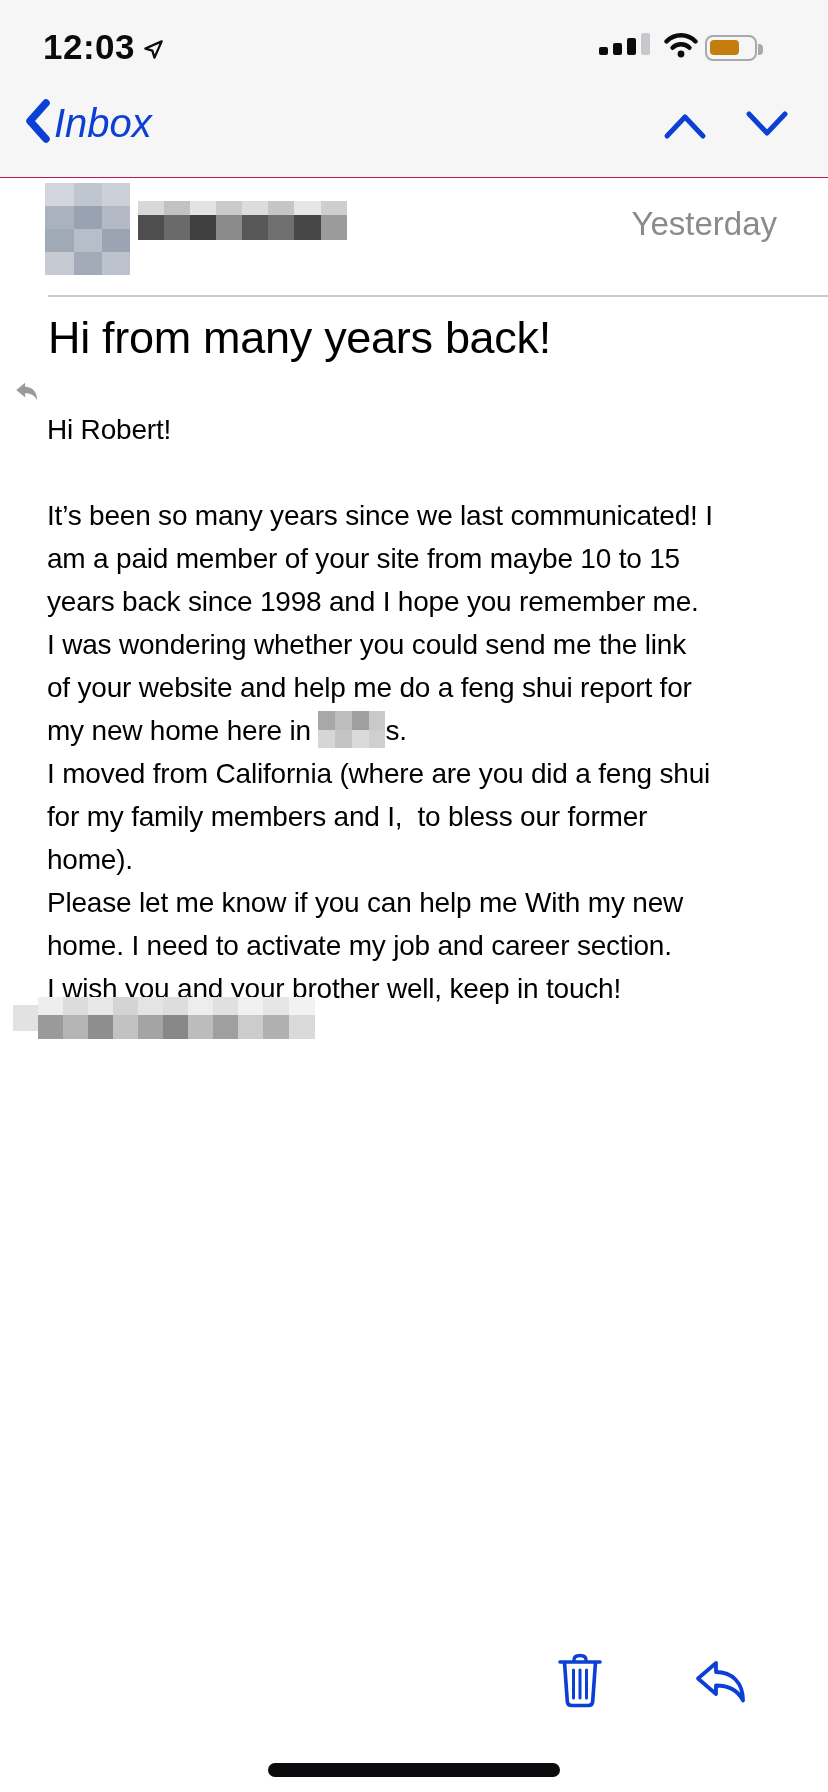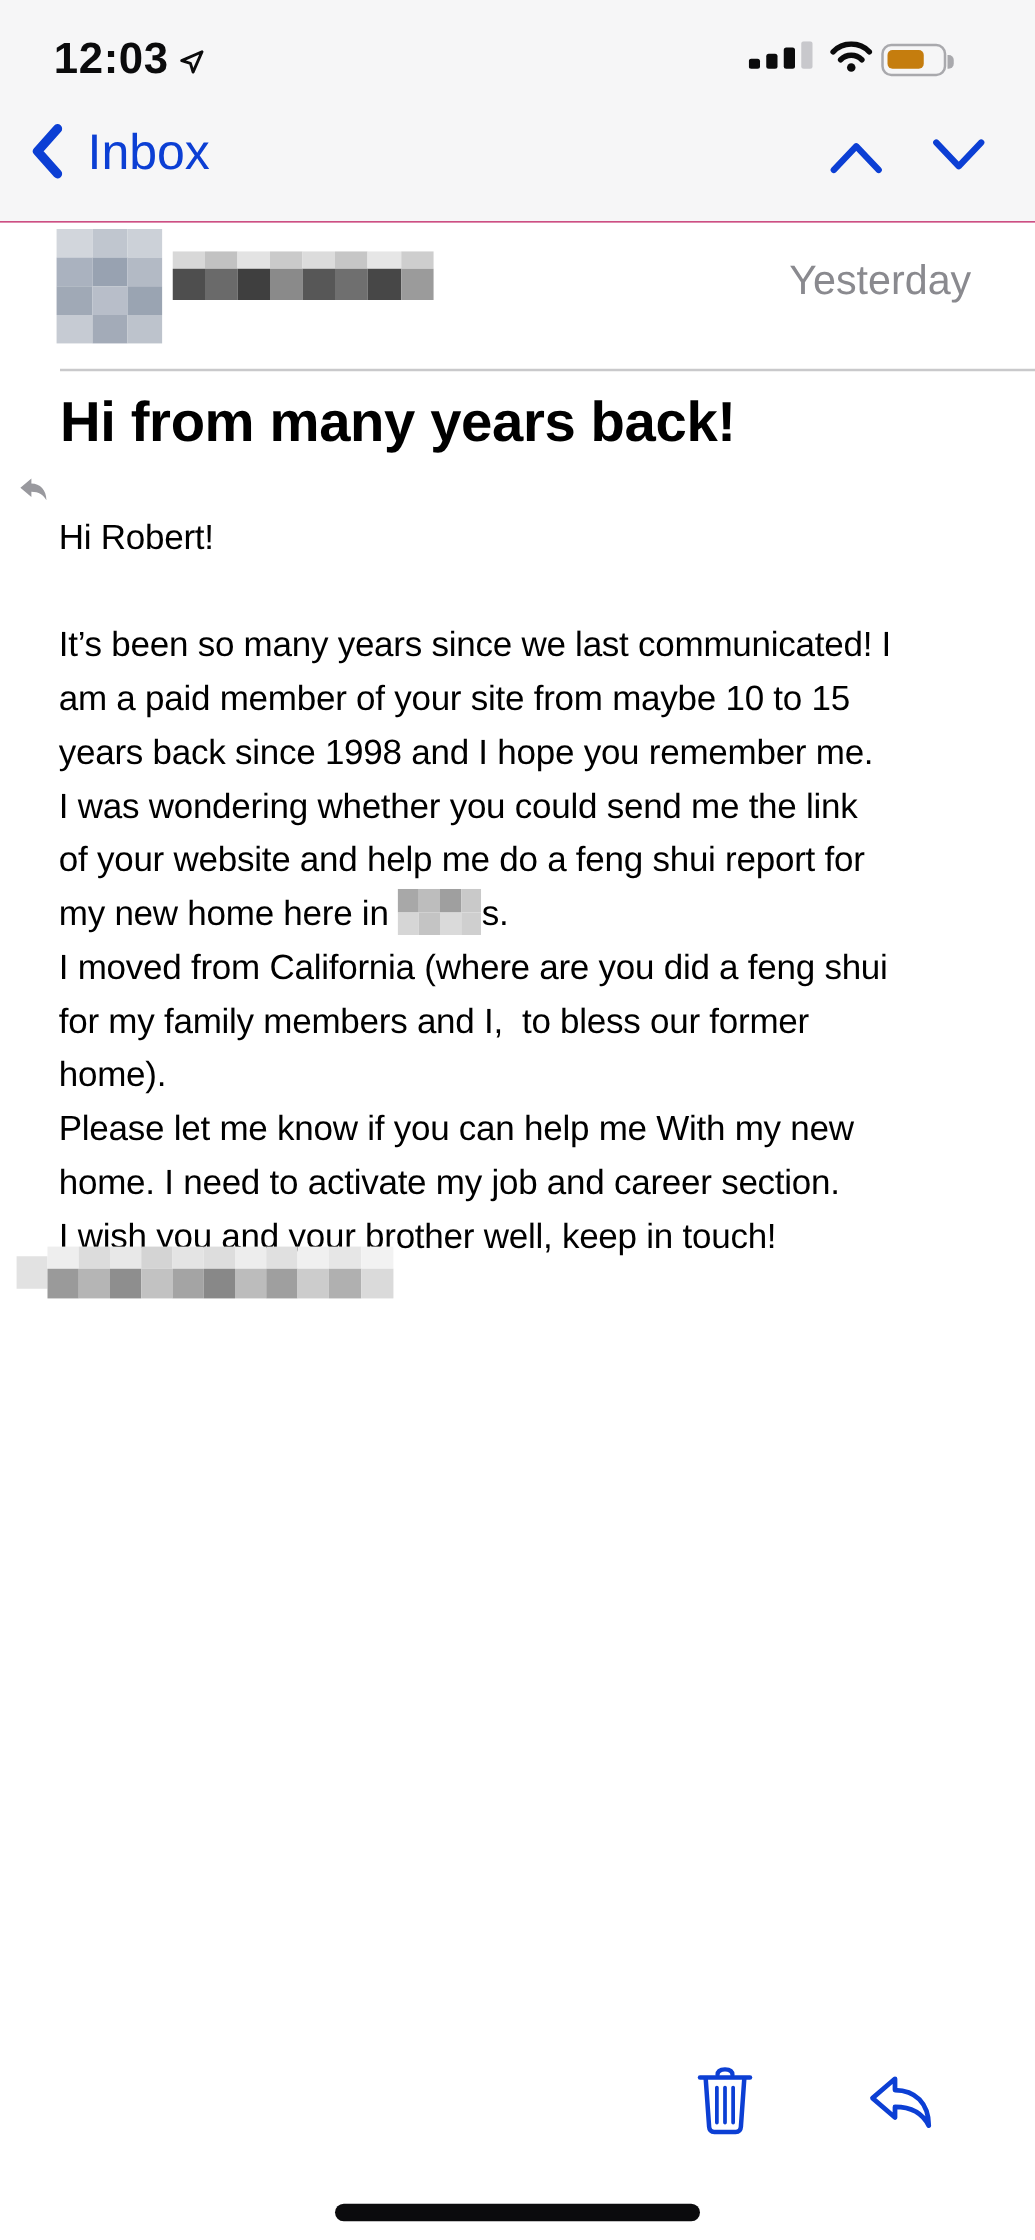--- a/index.html
+++ b/index.html
@@ -10,36 +10,36 @@
   }
   
   #chrome{position:absolute;top:0;left:0;width:828px;height:177px;background:#f6f6f7;border-bottom:3px solid #be185d;}
   .time{position:absolute;left:43px;top:27px;font-size:35px;font-weight:700;color:#0b0b0c;letter-spacing:.5px;}
   .loc-arrow{position:absolute;left:142px;top:38px;}
   .sig{position:absolute;left:599px;top:33px;}
   .wifi{position:absolute;left:664px;top:33px;}
   .battery{position:absolute;left:705px;top:35px;width:52px;height:26px;border:2.5px solid #a9a9ad;border-radius:8px;box-sizing:border-box;}
   .battery .fill{position:absolute;left:3px;top:3px;width:29px;height:15px;border-radius:4px;background:#c57d0e;}
   .battery .nub{position:absolute;right:-8px;top:7px;width:5px;height:11px;background:#a9a9ad;border-radius:0 4px 4px 0;}
-  .backbtn{position:absolute;left:24px;top:98px;display:flex;gap:20px;color:#0c3fd4;cursor:pointer;}
+  .backbtn{position:absolute;left:24px;top:98px;display:flex;align-items:center;gap:4px;color:#0c3fd4;cursor:pointer;font-style:italic;}
   .backbtn .lbl{font-size:40px;color:#0c3fd4;line-height:48px;}
   .navchev{position:absolute;top:110px;}
   #chev-up{left:663px;} #chev-down{left:745px;}
   
   #msghead{position:absolute;top:178px;left:0;width:828px;height:117px;background:#fff;}
   .replied-flag{position:absolute;left:14px;top:203px;}
   .avatar{position:absolute;left:45px;top:5px;width:85px;height:92px;overflow:hidden;}
   .sender-blur{position:absolute;left:138px;top:23px;width:209px;height:39px;}
   .toline{position:absolute;left:138px;top:61px;font-size:33px;color:#000;white-space:nowrap;}
   .toline .addr{color:#8a8a8f;}
   .toline .chev{color:#a9a9ad;font-size:33px;margin-left:10px;}
   .date{position:absolute;right:51px;top:27px;font-size:33px;color:#8a8a8f;margin-left:48px;}
   .divider{position:absolute;left:48px;top:295px;width:780px;height:0;border-top:2px solid #c9c9cb;}
   
-  .subject{position:absolute;left:48px;top:312px;font-size:45px;font-weight:700;color:#000;letter-spacing:-.3px;}
+  .subject{position:absolute;left:48px;top:312px;font-size:45px;font-weight:400;color:#000;letter-spacing:-.3px;}
   .bodytext{
     position:absolute;left:47px;top:408px;width:781px;
     font-size:28px;line-height:43px;color:#000;white-space:pre;letter-spacing:-.2px;
   }
   .city-blur{display:inline-block;width:67px;height:37px;vertical-align:-8px;overflow:hidden;}
   .sig-blur{position:absolute;left:13px;top:997px;width:302px;height:42px;overflow:hidden;}
   
   .toolbar-btn{position:absolute;cursor:pointer;background:none;border:none;padding:0;}
   #trash-btn{left:556px;top:1653px;}
   #reply-btn{left:692px;top:1659px;}

